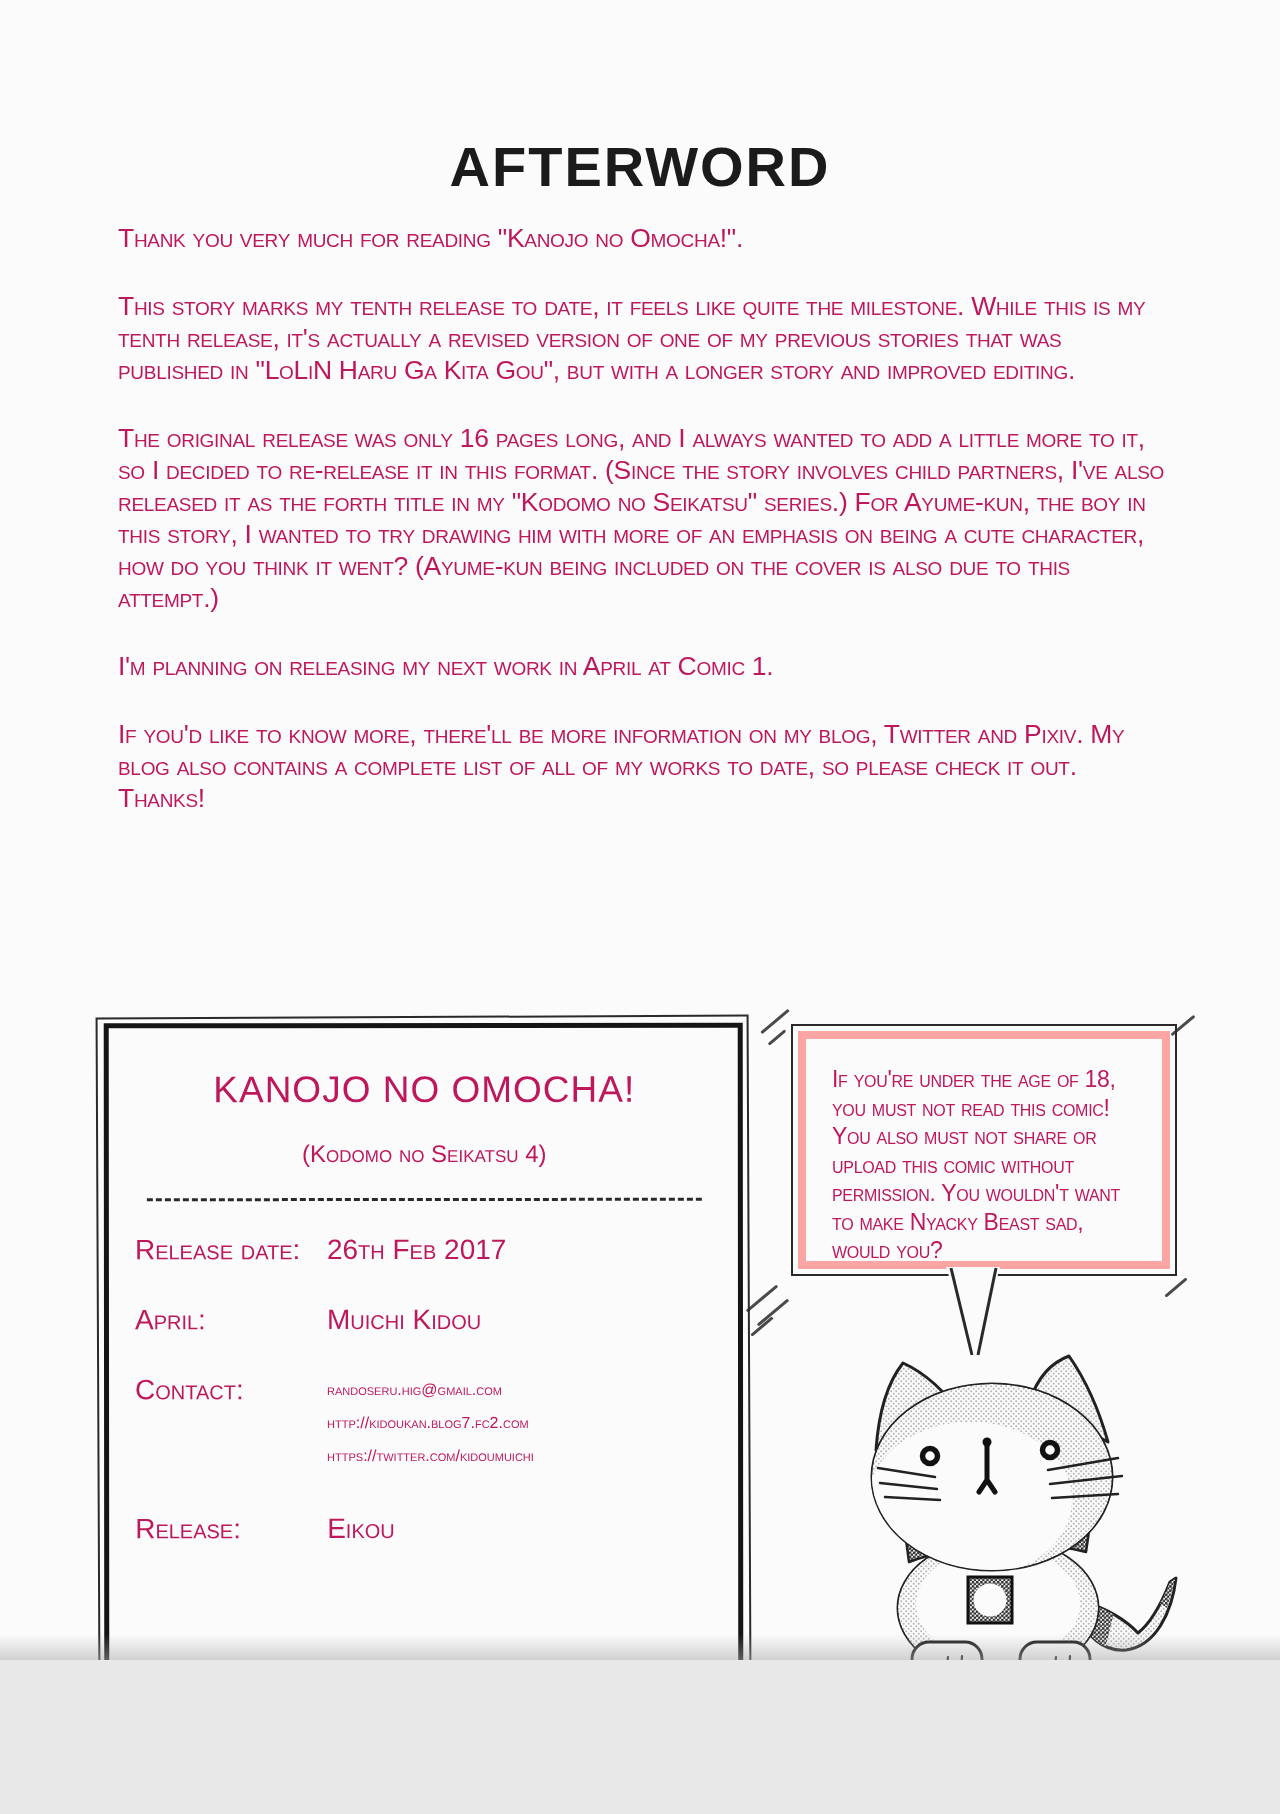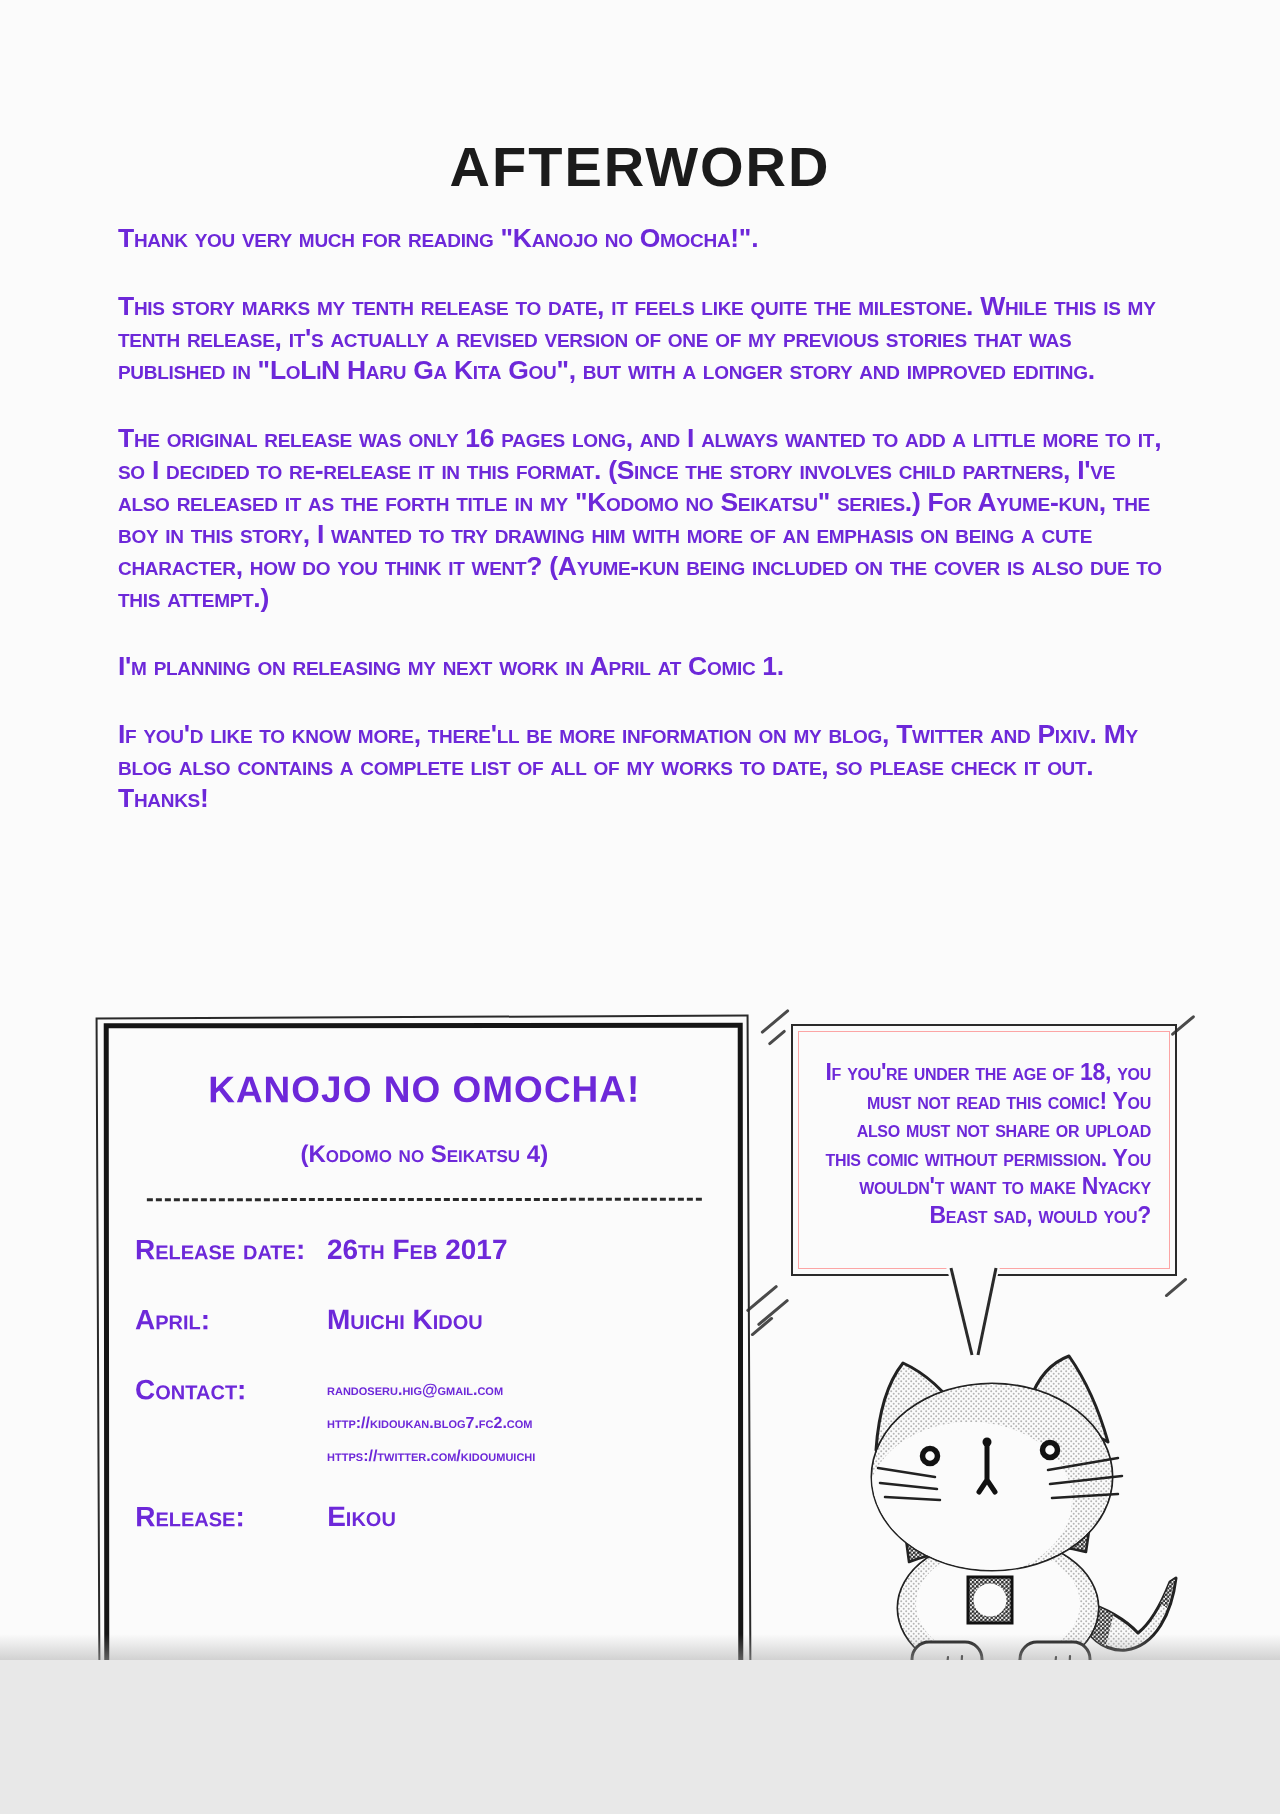--- a/index.html
+++ b/index.html
@@ -1,21 +1,21 @@
 <!DOCTYPE html>
 <html><head>
 <meta charset="utf-8">
 <style>
   html,body{margin:0;padding:0;background:#e8e8e8;}
   .page{
     position:relative;width:1280px;height:1660px;margin:0 auto;
     background:#fbfbfb;overflow:hidden;color:#1b1b1b;
     font-family:"Liberation Sans",sans-serif;
   }
-  .comic{font-variant:small-caps;font-weight:bold;color:#6d28d9;}
+  .comic{font-variant:small-caps;font-weight:normal;color:#be185d;}
 
   
   .page-title{
     position:absolute;left:0;top:96px;width:100%;
     text-align:center;font-size:56px;letter-spacing:2px;
     font-weight:bold;font-variant:small-caps;
   }
 
   
   .body-text{
@@ -42,30 +42,29 @@
     text-align:center;font-size:24px;line-height:40px;margin-top:16px;
   }
   .dashed-sep{
     margin:24px auto 0 auto;width:96%;height:0;
     border-top:3.5px dashed #2a2a2a;
   }
   .fields{margin-top:32px;}
   .frow{display:flex;margin-bottom:36px;font-size:28px;line-height:34px;}
   .flabel{width:192px;flex:none;}
   .fvalue{white-space:pre-line;}
-  .frow.contact{margin-bottom:28px;}
+  .frow.contact{margin-bottom:40px;}
   .frow.contact .fvalue{font-size:16px;line-height:33px;}
 
   
   .bubble{
     position:absolute;left:798px;top:1031px;width:372px;height:238px;
-    box-sizing:border-box;border:1px solid #fca5a5;background:#fbfbfb;
+    box-sizing:border-box;border:8px solid #fca5a5;background:#fbfbfb;
     box-shadow:0 0 0 5px #fbfbfb,0 0 0 7px #2a2a2a;
     padding:26px 18px 0 26px;
-    text-align:right;
   }
   .bubble p{margin:0;font-size:23px;line-height:28.5px;letter-spacing:-0.3px;}
   .bubble-tail{position:absolute;left:938px;top:1266px;z-index:5;}
 
   .tick{position:absolute;height:3px;background:#2a2a2a;opacity:.85;border-radius:2px;}
 
   
   .cat{position:absolute;left:850px;top:1350px;}
 
   

